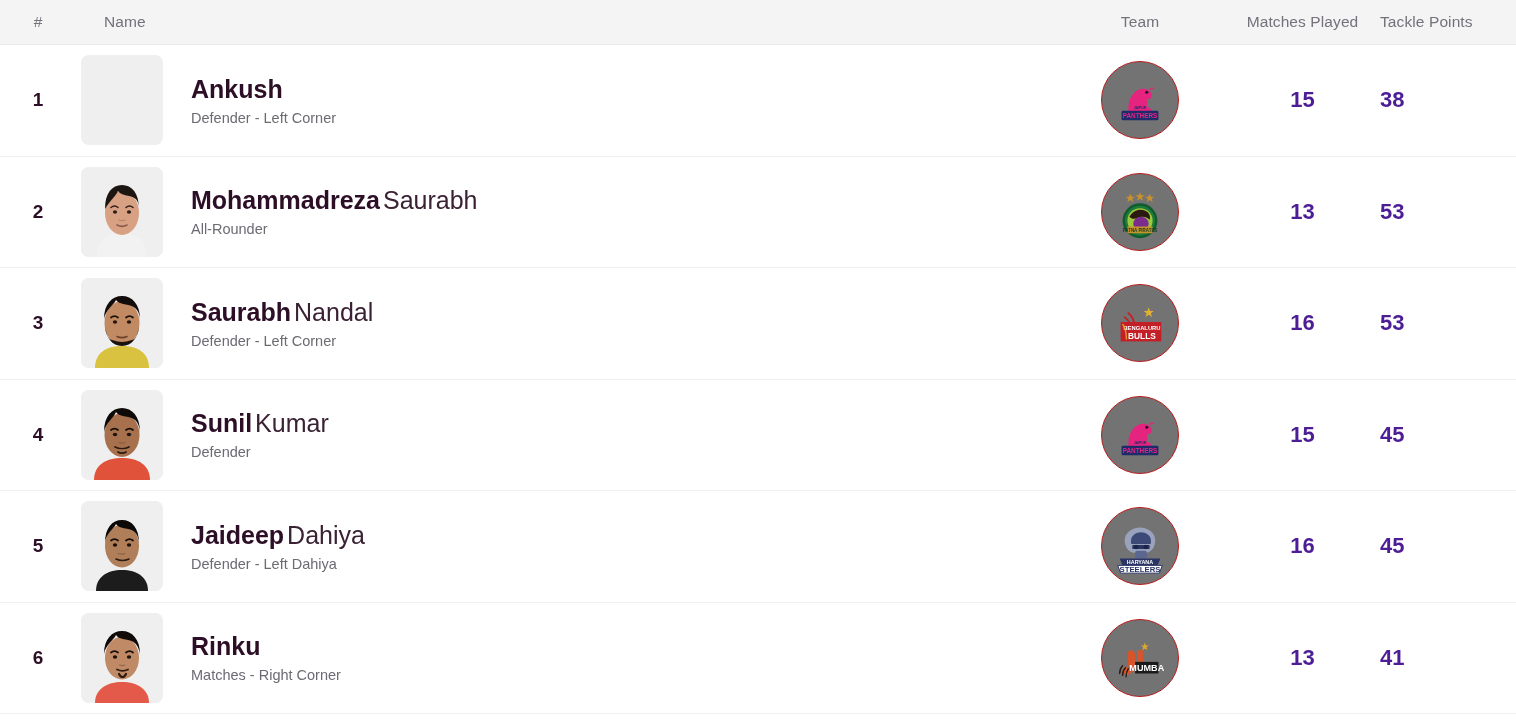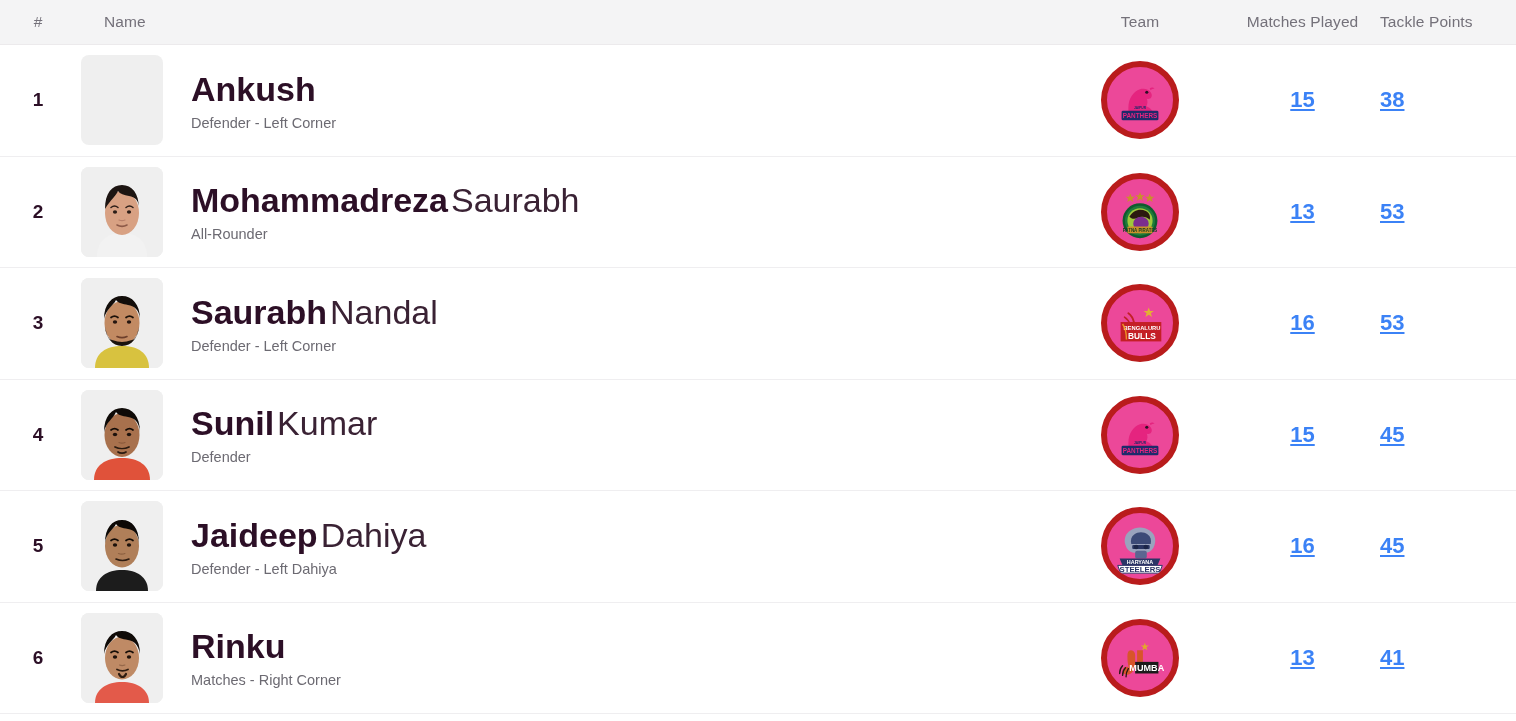--- a/index.html
+++ b/index.html
@@ -50,41 +50,41 @@
     background:#efefef;
     overflow:hidden;
     flex:0 0 82px;
     position:relative;
   }
   .avatar svg { display:block; width:100%; height:100%; }
 
   
   .name-block { margin-left:28px; min-width:0; }
   .player-name {
-    font-size:34px; line-height:1.15; color:#2c0f26; white-space:nowrap;
+    font-size:25px; line-height:1.15; color:#2c0f26; white-space:nowrap;
   }
   .player-name .first { font-weight:700; }
   .player-name .last  { font-weight:400; color:#3a2234; margin-left:3px; }
   .player-role {
     margin-top:6px;
     font-size:14.5px; color:#6c6a72; font-weight:400; white-space:nowrap;
   }
 
   
   .team-badge {
     width:78px; height:78px; border-radius:50%;
-    background:#ec4899;
-    border:6px solid #b91c1c;
+    background:#737373;
+    border:1px solid #b91c1c;
     display:flex; align-items:center; justify-content:center;
     overflow:hidden;
   }
   .team-badge svg { display:block; }
 
   
-  .stat-num { font-size:22px; font-weight:700; color:#3b82f6;text-decoration:underline; }
+  .stat-num { font-size:22px; font-weight:700; color:#4c1d95; }
 </style>
 </head>
 <body>
 
 <div class="leaderboard">
 
   <div class="lb-head">
     <div class="cell c-rank">#</div>
     <div class="cell c-name">Name</div>
     <div class="cell c-team">Team</div>

